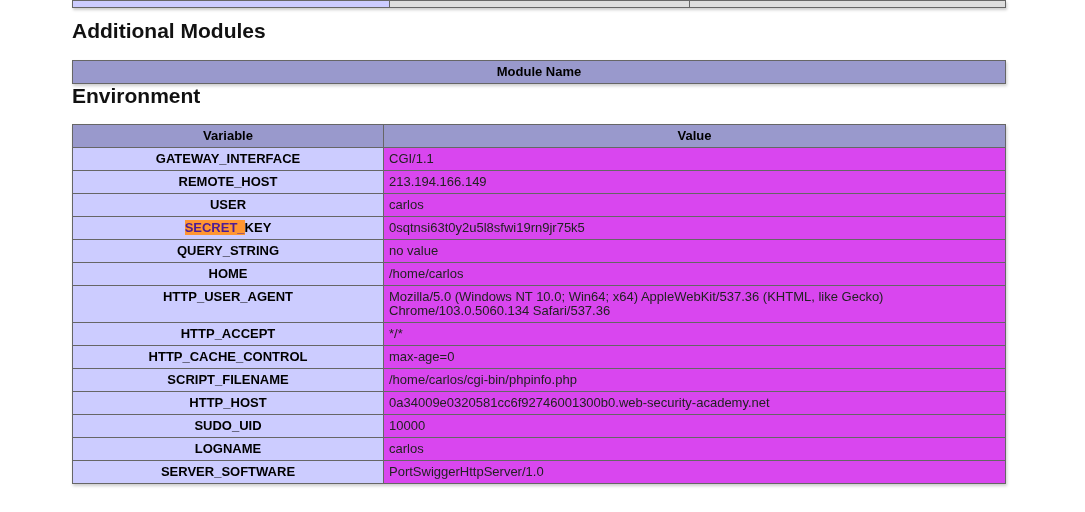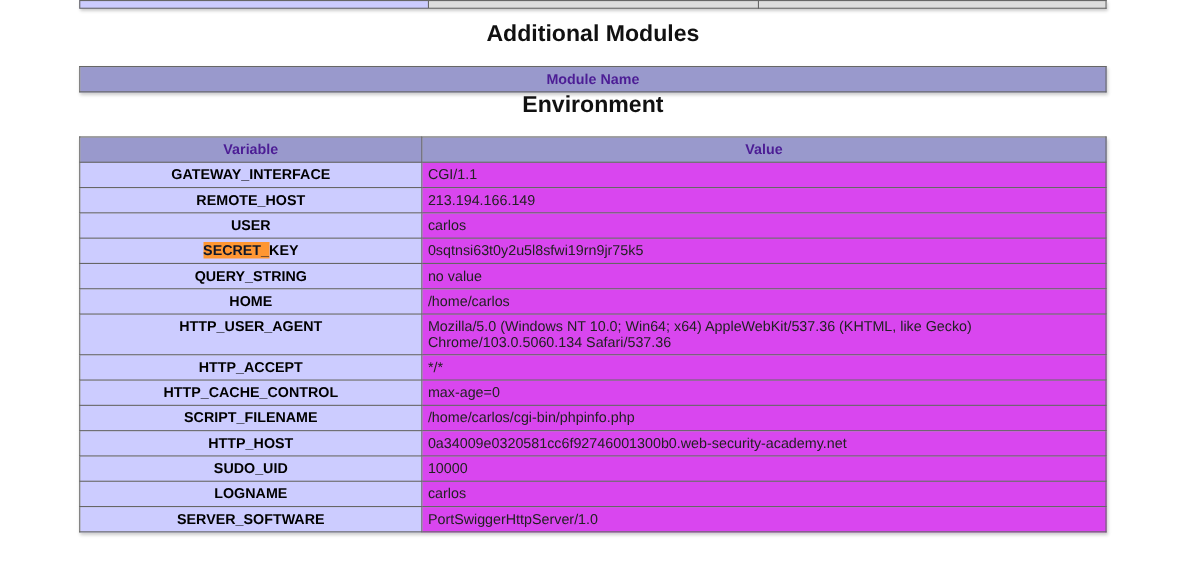--- a/index.html
+++ b/index.html
@@ -13,52 +13,52 @@
 
   
   .partial-table { display: flex; height: 8px; box-shadow: 1px 2px 3px #ccc; }
   .partial-table .cell { border: 1px solid #666; height: 8px; }
   .partial-table .c1 { width: 318px; background: #ccccff; }
   .partial-table .c2 { width: 300px; background: #dddddd; border-left: none; }
   .partial-table .c3 { flex: 1; background: #dddddd; border-left: none; }
 
   h2 {
     font-size: 21px; line-height: 23px; font-weight: bold;
-    text-align: center; color: #111; margin: 0;
+    color: #111; margin: 0;
   }
   .h-additional { margin-top: 11px; }
   .h-environment { }
 
   table {
     border-collapse: collapse; width: 934px;
     box-shadow: 1px 2px 3px #ccc;
   }
   .module-table { margin-top: 18px; }
   .env-table { margin-top: 17px; }
 
   th, td {
     border: 1px solid #666;
     padding: 4px 5px;
     font-size: 13px; line-height: 14px;
     vertical-align: baseline;
     text-align: left;
   }
   th {
-    background: #9999cc; color: #4c1d95;
+    background: #9999cc; color: #000000;
     font-weight: bold; text-align: center;
   }
   td.var-cell {
     background: #ccccff; font-weight: bold; color: #000;
     width: 311px;
     text-align: center;
   }
   td.val-cell { background: #d946ef; color: #222; word-break: break-word; }
   th.var-head { width: 311px; }
   .no-value { color: #999; }
-  .find-highlight { background: #ff9632; color: #0f172a; }
+  .find-highlight { background: #ff9632; color: #4c1d95; }
 </style>
 </head>
 <body>
 
 <div class="content">
 
   <div class="partial-table">
     <div class="cell c1"></div>
     <div class="cell c2"></div>
     <div class="cell c3"></div>

